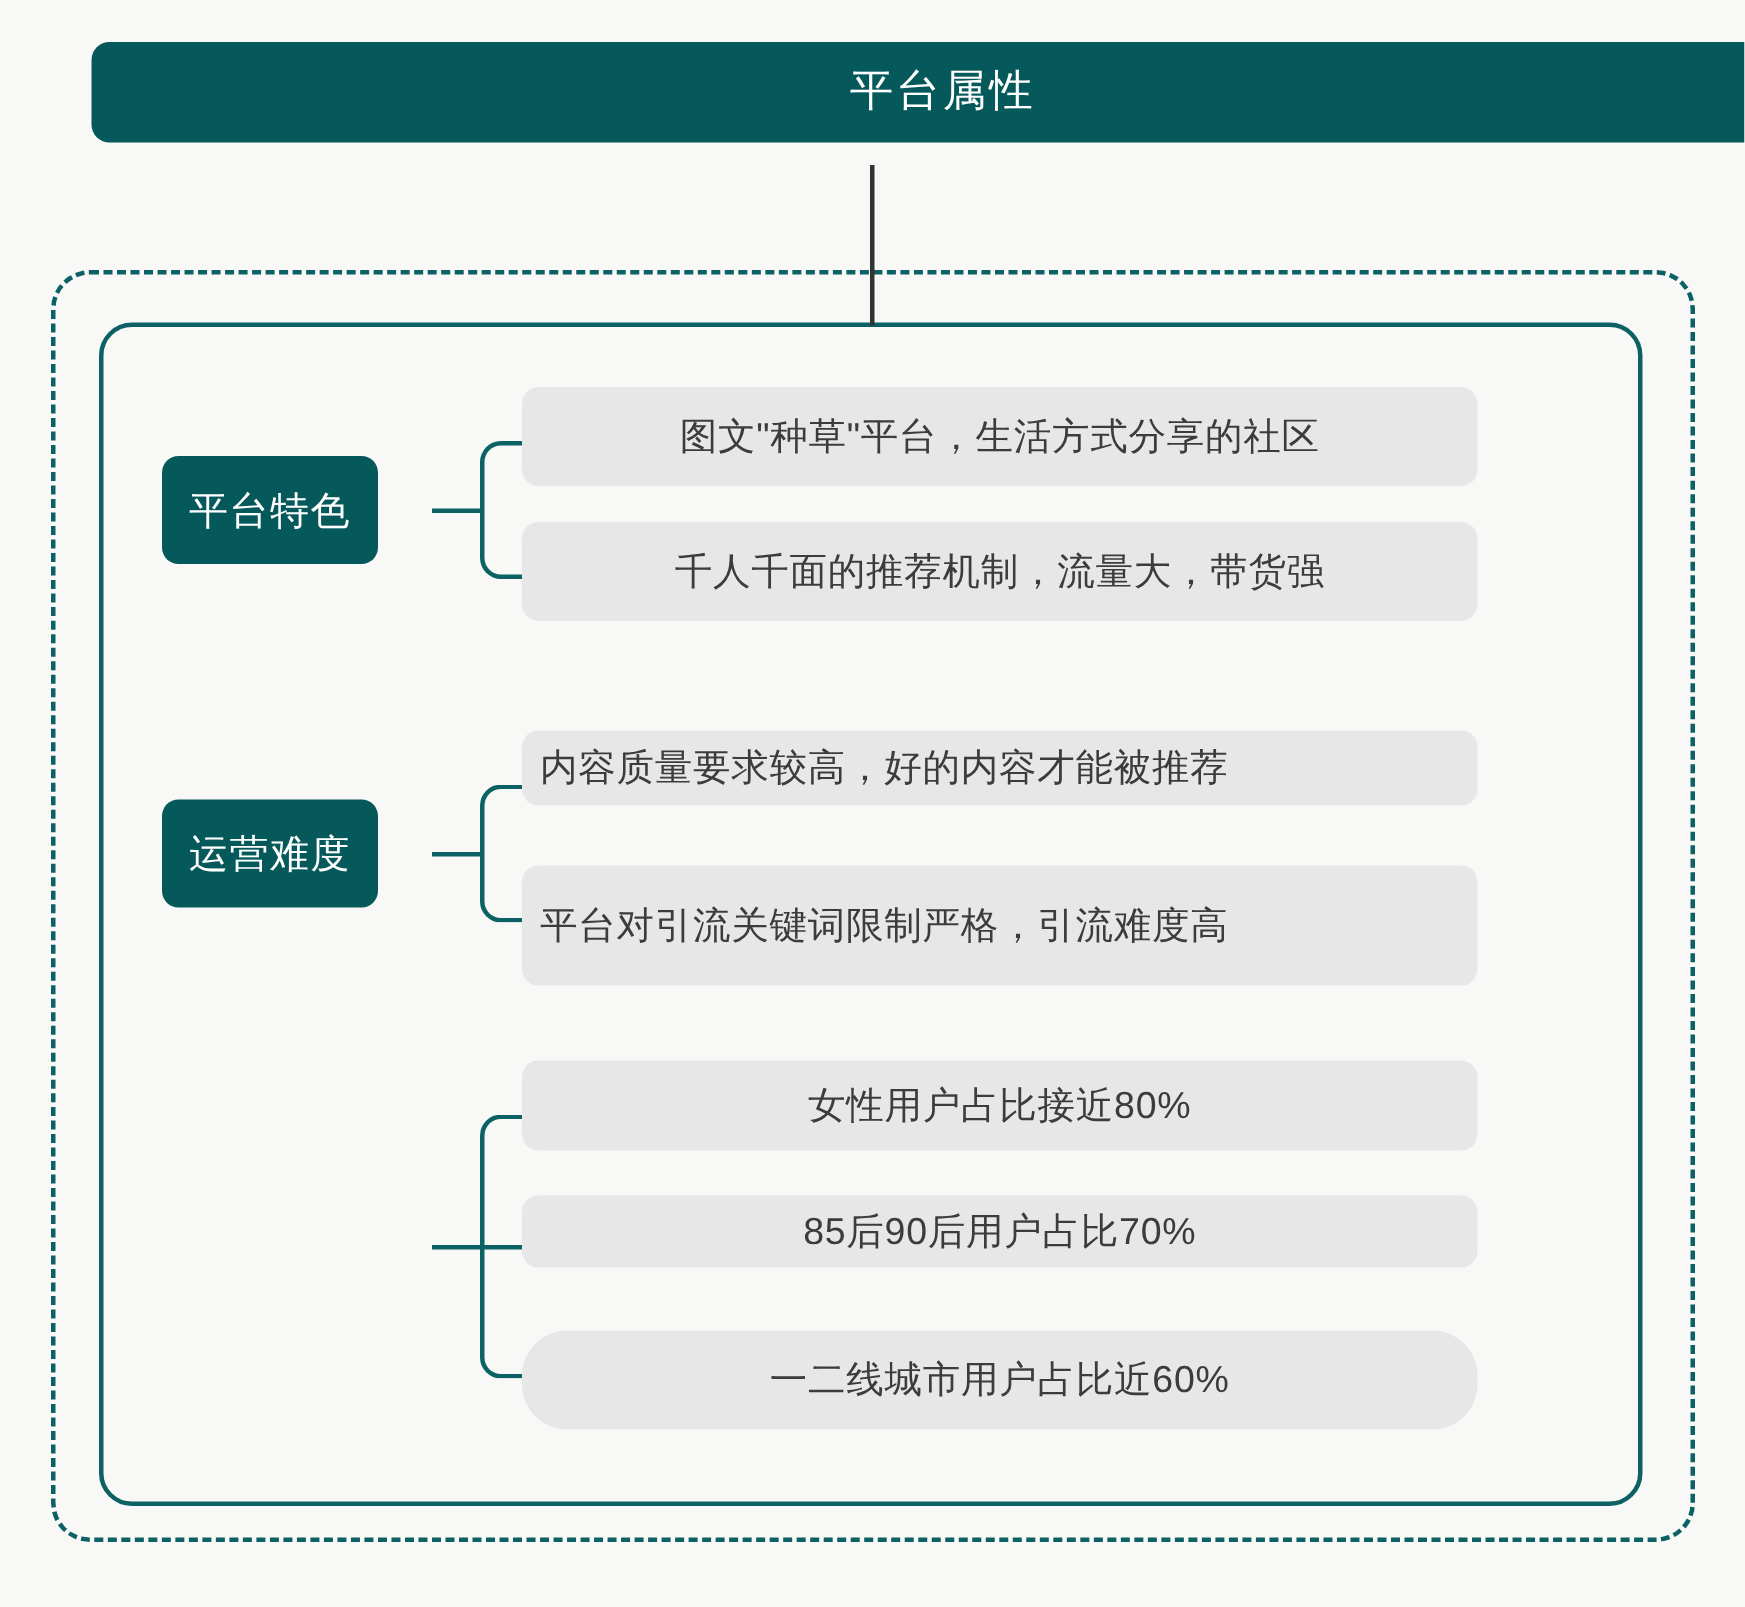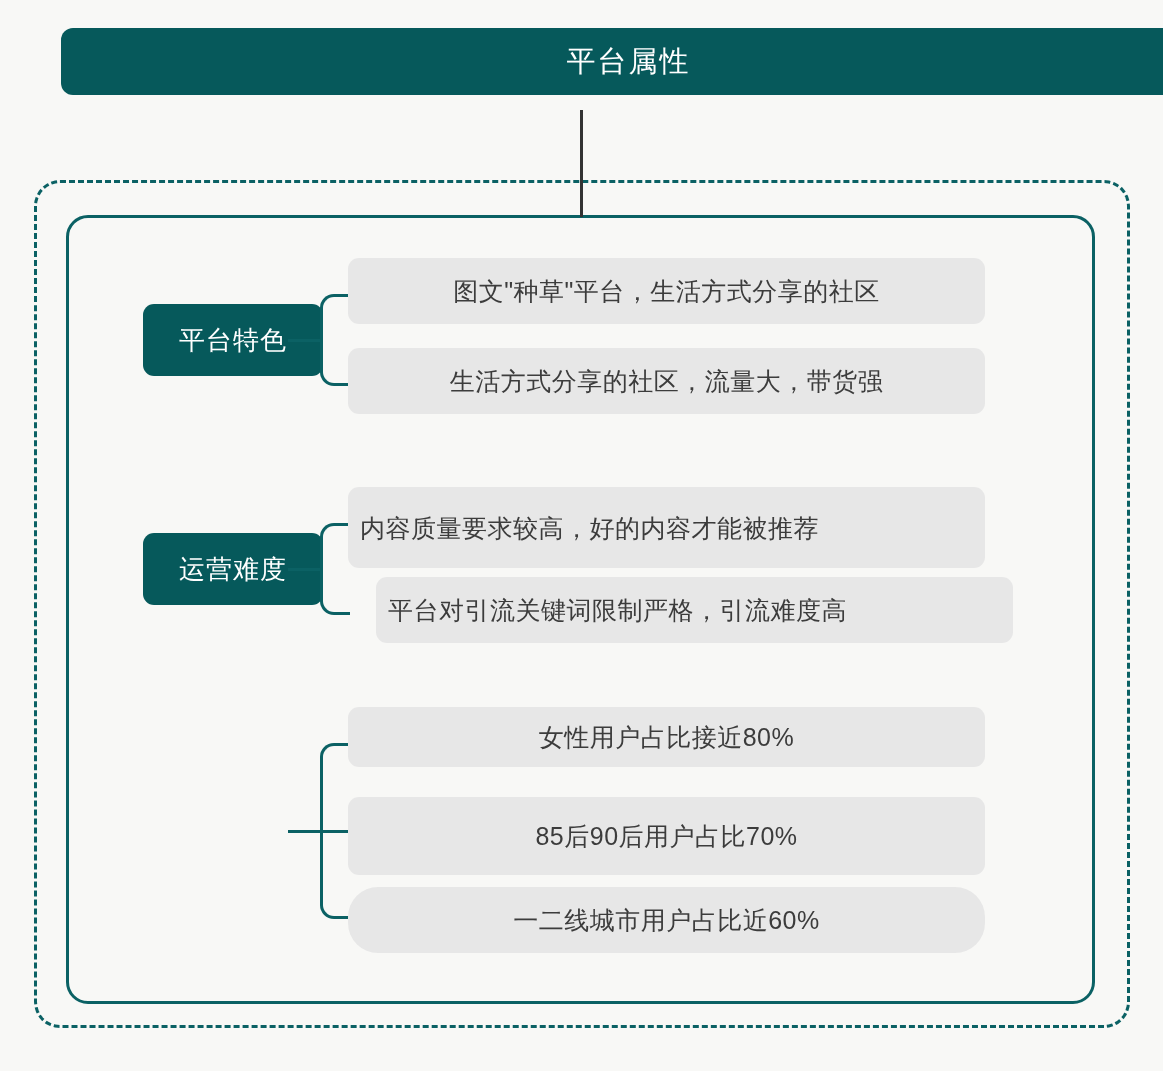--- a/index.html
+++ b/index.html
@@ -80,27 +80,26 @@
     width: 1163px;
   }
   .branch-1 { top: 258px; height: 148px; }
   .branch-2 { top: 487px; height: 148px; }
   .branch-3 { top: 707px; height: 248px; }
 
   
   .cat-box {
     position: absolute;
     left: 108px;
-    width: 180px;
+    width: 144px;
     background: #06595b;
     border-radius: 11px;
     display: flex;
     align-items: center;
     justify-content: center;
-    margin-left: 35px;
   }
   .branch-1 .cat-box { top: 46px;  height: 72px; }
   .branch-2 .cat-box { top: 46px;  height: 72px; text-align: right; }
   .branch-3 .cat-box { top: 88px;  height: 72px; }
   .cat-box .cat-label {
     color: #ffffff;
     font-size: 26px;
     letter-spacing: 1px;
     line-height: 1;
     white-space: nowrap;
@@ -163,25 +162,25 @@
     line-height: 1.2;
     letter-spacing: 0.5px;
     white-space: nowrap;
   }
   .card.align-left  .card-text { text-align: left; padding-left: 12px; }
   .card.align-center .card-text { text-align: center; }
 
   .branch-1 .card-0 { top: 0px;  height: 66px; }
   .branch-1 .card-1 { top: 90px; height: 66px; }
 
-  .branch-2 .card-0 { top: 0px;  height: 81px; }
-  .branch-2 .card-1 { top: 90px; height: 66px; margin-left: 28px; }
+  .branch-2 .card-0 { top: 0px;  height: 50px; }
+  .branch-2 .card-1 { top: 90px; height: 80px; }
 
   .branch-3 .card-0 { top: 0px;   height: 60px; }
-  .branch-3 .card-1 { top: 90px;  height: 78px; }
+  .branch-3 .card-1 { top: 90px;  height: 48px; }
   .branch-3 .card-2 { top: 180px; height: 66px; border-radius: 30px; }
 </style>
 </head>
 <body>
 
 <div id="canvas">
 
   <div class="root-node">
     <span class="root-label">平台属性</span>
   </div>
@@ -196,21 +195,21 @@
     <div class="cat-box">
       <span class="cat-label">平台特色</span>
     </div>
     <div class="stub"></div>
     <div class="bracket"></div>
 
     <div class="card card-0 align-center">
       <span class="card-text">图文"种草"平台，生活方式分享的社区</span>
     </div>
     <div class="card card-1 align-center">
-      <span class="card-text">生活方式分享的社区，流量大，带货强</span>
+      <span class="card-text">千人千面的推荐机制，流量大，带货强</span>
     </div>
   </div>
 
   <div class="branch branch-2">
     <div class="cat-box">
       <span class="cat-label">运营难度</span>
     </div>
     <div class="stub"></div>
     <div class="bracket"></div>
 

